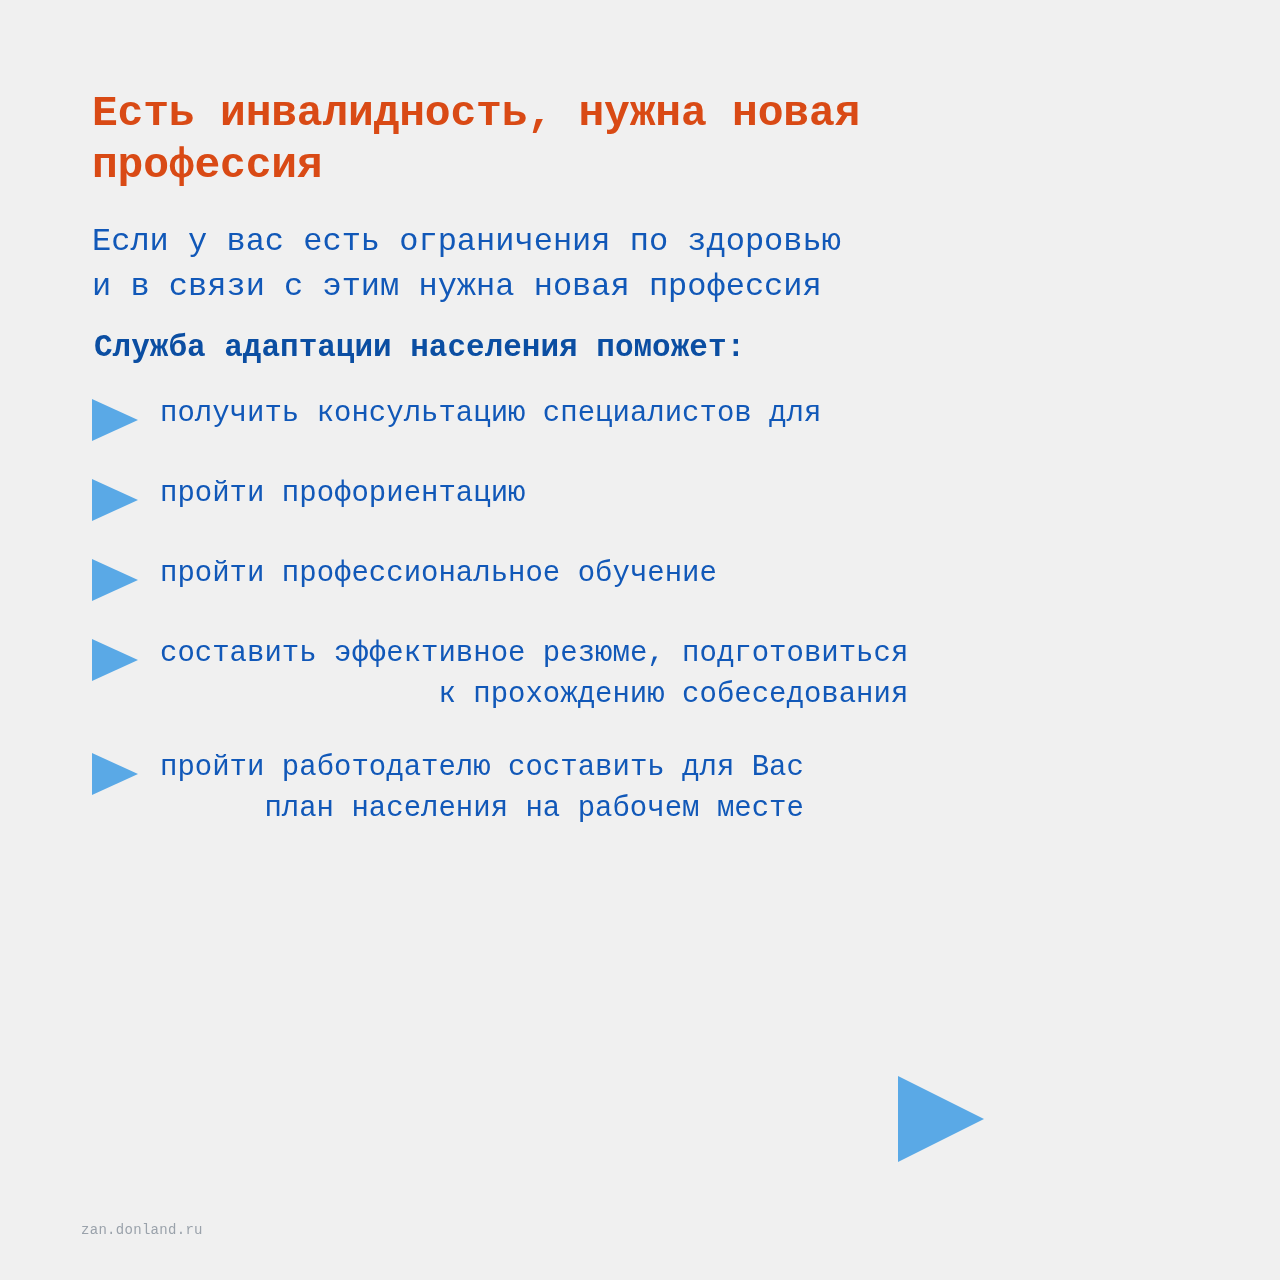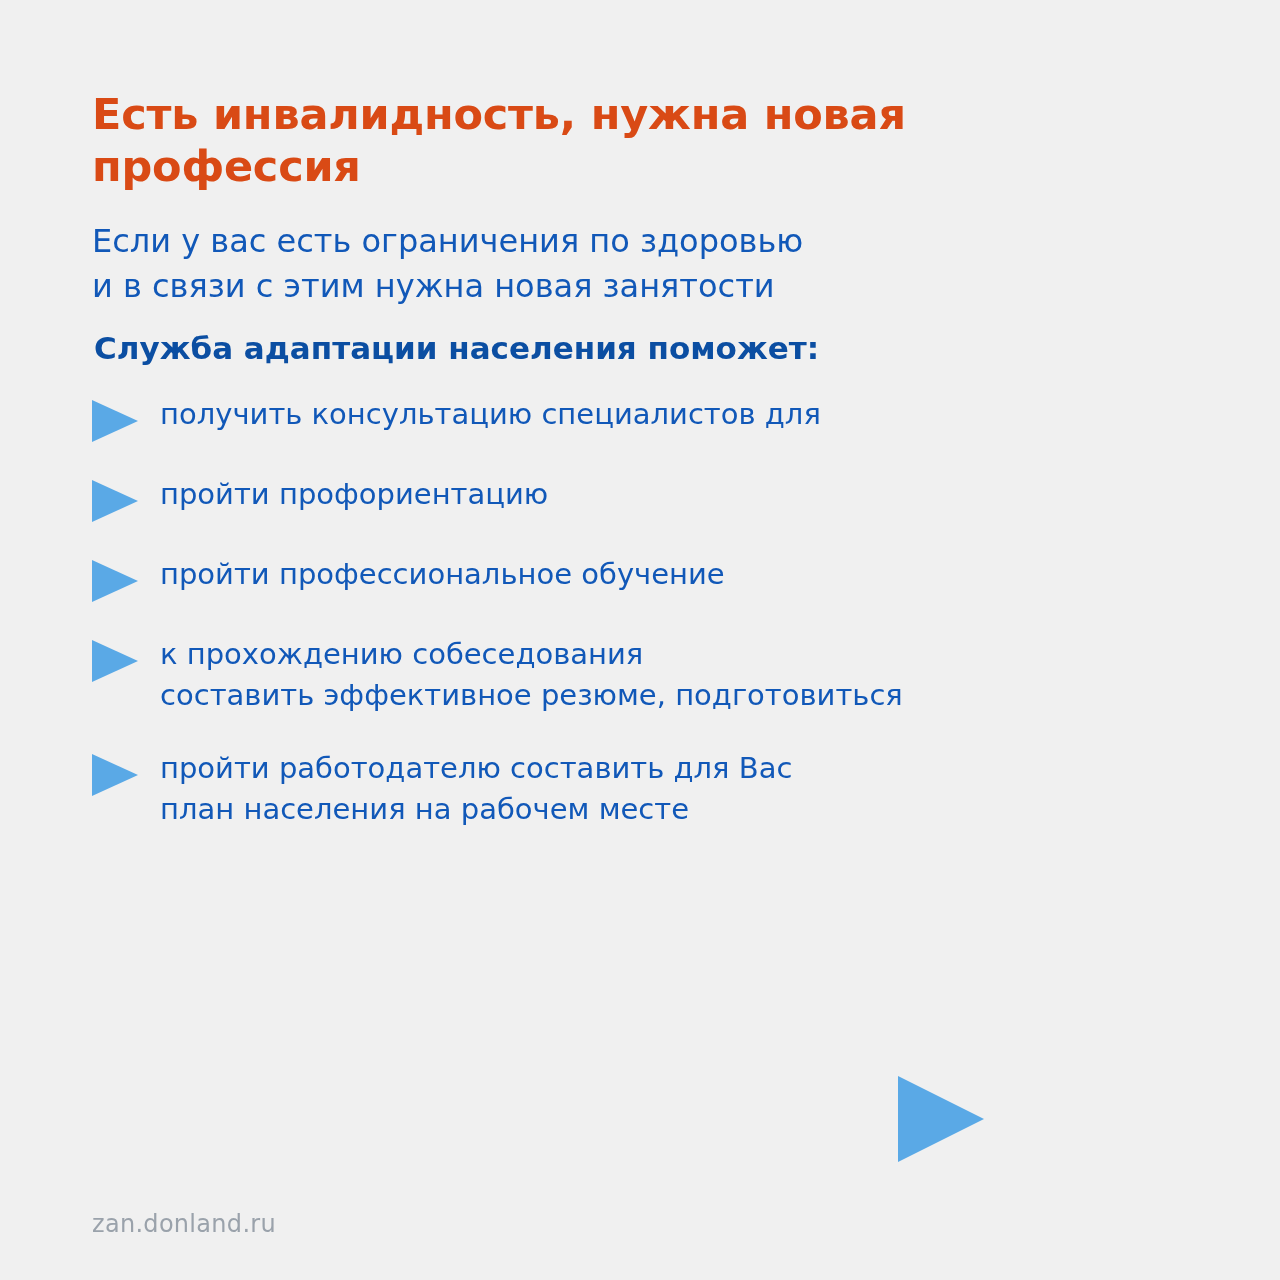--- a/index.html
+++ b/index.html
@@ -12,20 +12,21 @@
     background: #f0f0f0;
     font-family: "DejaVu Sans", "Liberation Sans", sans-serif;
     overflow: hidden;
   }
   .poster {
     position: relative;
     width: 1076px;
     height: 1280px;
     box-sizing: border-box;
     padding: 88px 80px 5px 92px;
+    font-family: Liberation Mono, monospace;
   }
   .title {
     color: #d94a15;
     font-size: 43px;
     font-weight: bold;
     line-height: 1.22;
     letter-spacing: -0.2px;
     margin: 0 0 26px 0;
     max-width: 880px;
   }
@@ -47,20 +48,21 @@
   }
   .list {
     margin: 0;
     padding: 0;
     list-style: none;
   }
   .list-item {
     display: flex;
     align-items: flex-start;
     margin-bottom: 32px;
+    text-align: right;
   }
   .bullet-icon {
     flex: 0 0 auto;
     width: 46px;
     margin-top: 6px;
     margin-right: 22px;
     display: block;
   }
   .bullet-icon svg {
     display: block;
@@ -75,37 +77,37 @@
   }
   .big-arrow {
     position: absolute;
     right: 92px;
     bottom: 118px;
     width: 86px;
     height: 86px;
   }
   .footer-url {
     position: absolute;
-    left: 92px;
+    left: 81px;
     bottom: 42px;
     color: #9aa2ab;
-    font-size: 24px;
+    font-size: 14px;
     letter-spacing: 0.3px;
   }
 </style>
 </head>
 <body>
 
 <div class="poster">
 
   <h1 class="title">Есть инвалидность, нужна новая профессия</h1>
 
   <div class="subtitle">
     <span class="line">Если у вас есть ограничения по здоровью</span>
-    <span class="line">и в связи с этим нужна новая занятости</span>
+    <span class="line">и в связи с этим нужна новая профессия</span>
   </div>
 
   <h2 class="section-heading">Служба адаптации населения поможет:</h2>
 
   <ul class="list">
 
     <li class="list-item">
       <span class="bullet-icon">
         <svg width="46" height="42" viewBox="0 0 46 42" xmlns="http://www.w3.org/2000/svg">
           <polygon points="0,0 46,21 0,42" fill="#5aa9e6"></polygon>
@@ -138,22 +140,22 @@
       </span>
     </li>
 
     <li class="list-item">
       <span class="bullet-icon">
         <svg width="46" height="42" viewBox="0 0 46 42" xmlns="http://www.w3.org/2000/svg">
           <polygon points="0,0 46,21 0,42" fill="#5aa9e6"></polygon>
         </svg>
       </span>
       <span class="item-text">
+        <span class="line">составить эффективное резюме, подготовиться</span>
         <span class="line">к прохождению собеседования</span>
-        <span class="line">составить эффективное резюме, подготовиться</span>
       </span>
     </li>
 
 
 
     <li class="list-item">
       <span class="bullet-icon">
         <svg width="46" height="42" viewBox="0 0 46 42" xmlns="http://www.w3.org/2000/svg">
           <polygon points="0,0 46,21 0,42" fill="#5aa9e6"></polygon>
         </svg>

